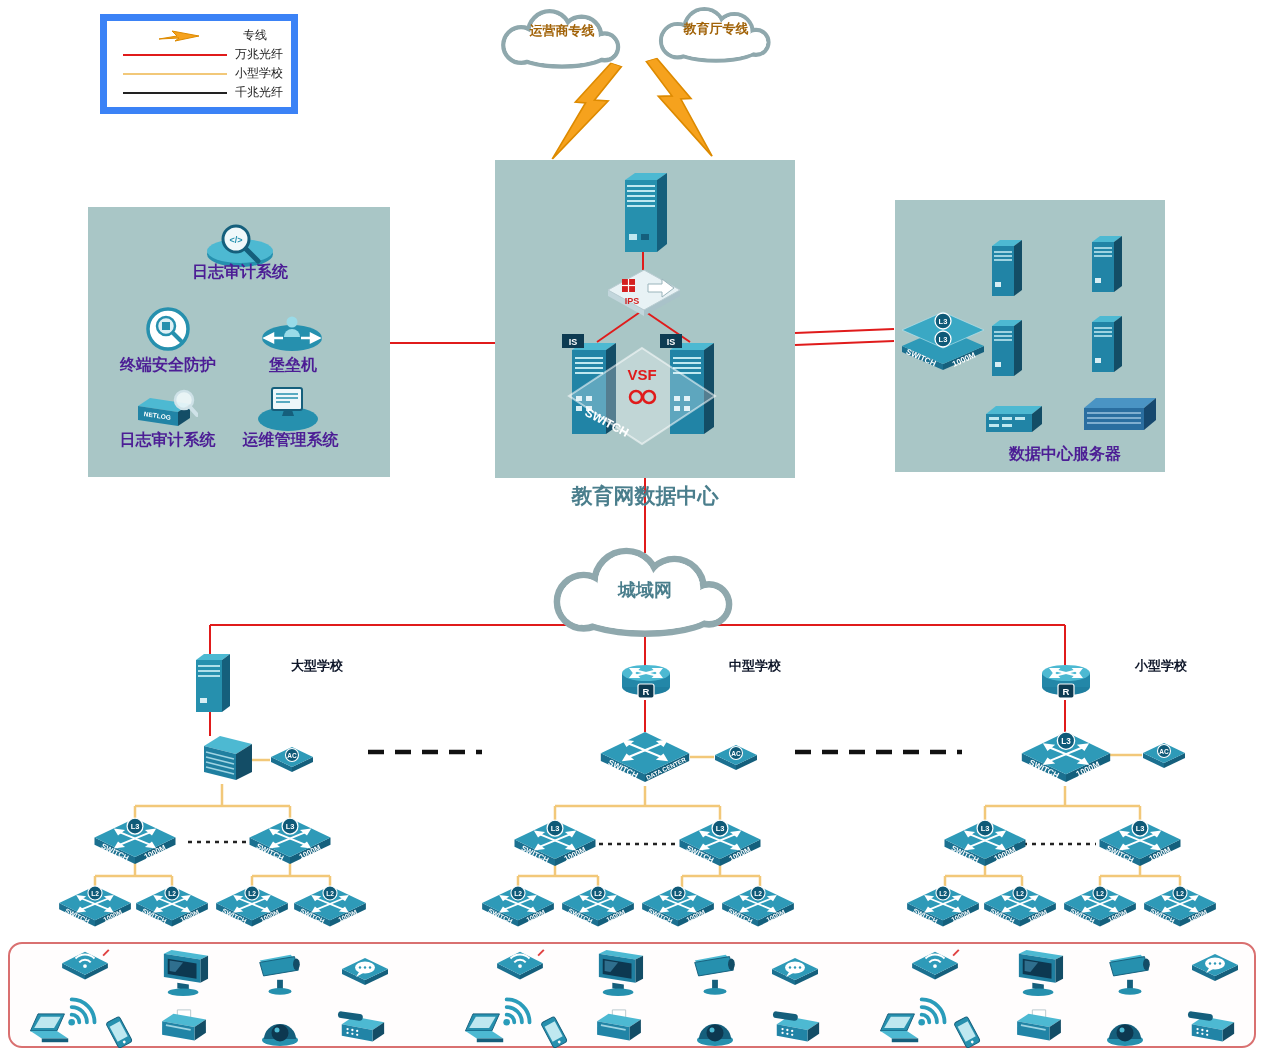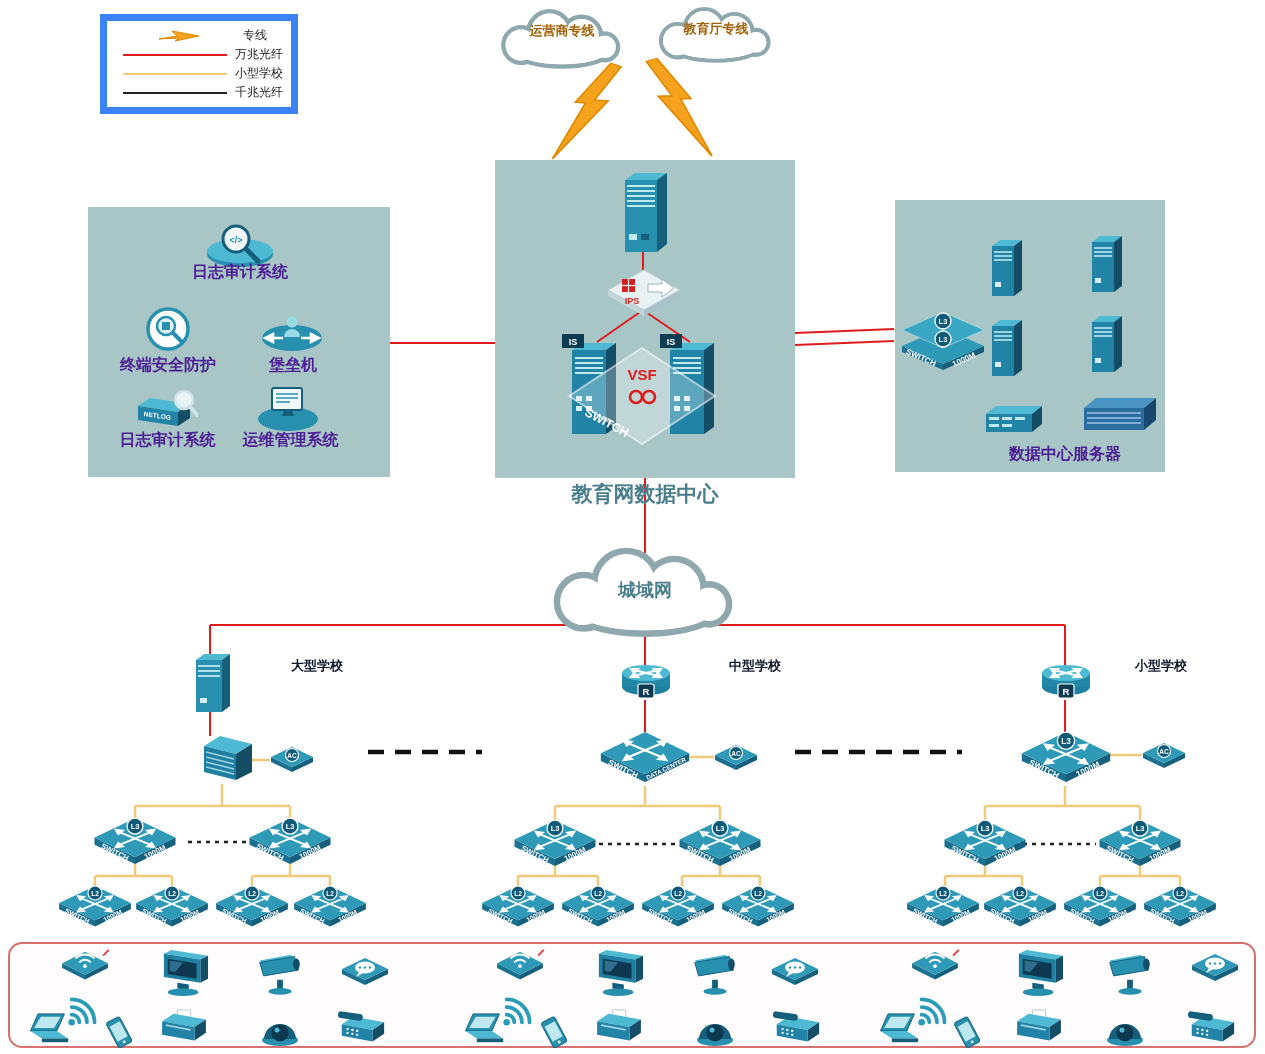--- a/index.html
+++ b/index.html
@@ -5,21 +5,21 @@
 *{margin:0;padding:0;box-sizing:border-box}
 body{background:#fff;font-family:"Liberation Sans",sans-serif}
 #canvas{position:relative;width:1265px;height:1054px;background:#fff;overflow:hidden}
 .zone{position:absolute;background:#a9c6c6;z-index:1}
 .terminal-zone{position:absolute;border:2px solid #d97070;border-radius:14px;background:#fffdfd;z-index:1}
 #lines{position:absolute;left:0;top:0;z-index:2;pointer-events:none}
 .dev{position:absolute;z-index:3;overflow:visible}
 .lbl{position:absolute;z-index:4;text-align:center;font-weight:bold;line-height:1.15}
 .lbl-red{color:#4c1d95;font-size:16px}
 .lbl-teal{color:#a16207;font-size:13px}
-.title{color:#4a7e8c;font-family:Liberation Mono, monospace;font-size:21px}
+.title{color:#4a7e8c;font-family:Liberation Serif, serif;font-size:21px}
 .man-title{color:#4a7e8c;font-family:Liberation Serif, serif;font-size:18px}
 .school{font-size:13px;color:#0f172a}
 .legend{position:absolute;left:100px;top:14px;width:198px;height:100px;border:7px solid #3b82f6;background:#fff;z-index:6;padding:5px 16px;display:flex;flex-direction:column;justify-content:space-around}
 .leg-row{display:flex;align-items:center;height:21px}
 .leg-icon{width:112px;display:flex;align-items:center;justify-content:center}
 .leg-line{width:104px;height:2px}
 .leg-label{font-size:12px;color:#222;margin-left:8px;white-space:nowrap}
 #defs-svg{position:absolute;width:0;height:0}
 text{font-family:"Liberation Sans",sans-serif}
 </style>

